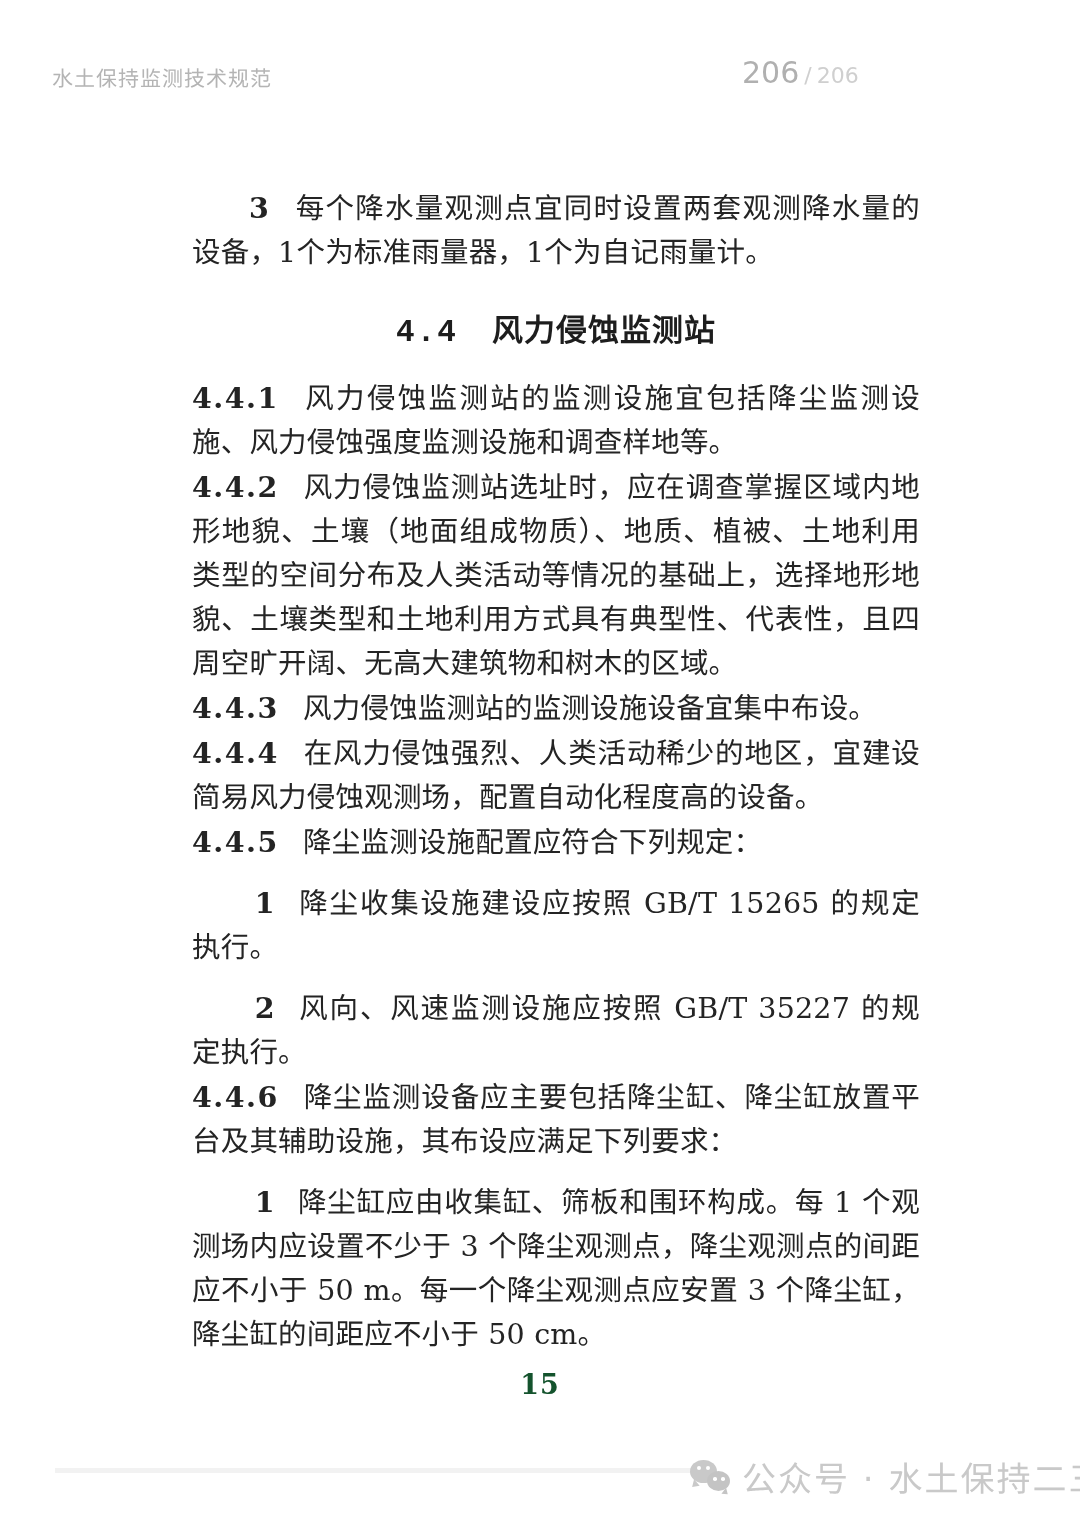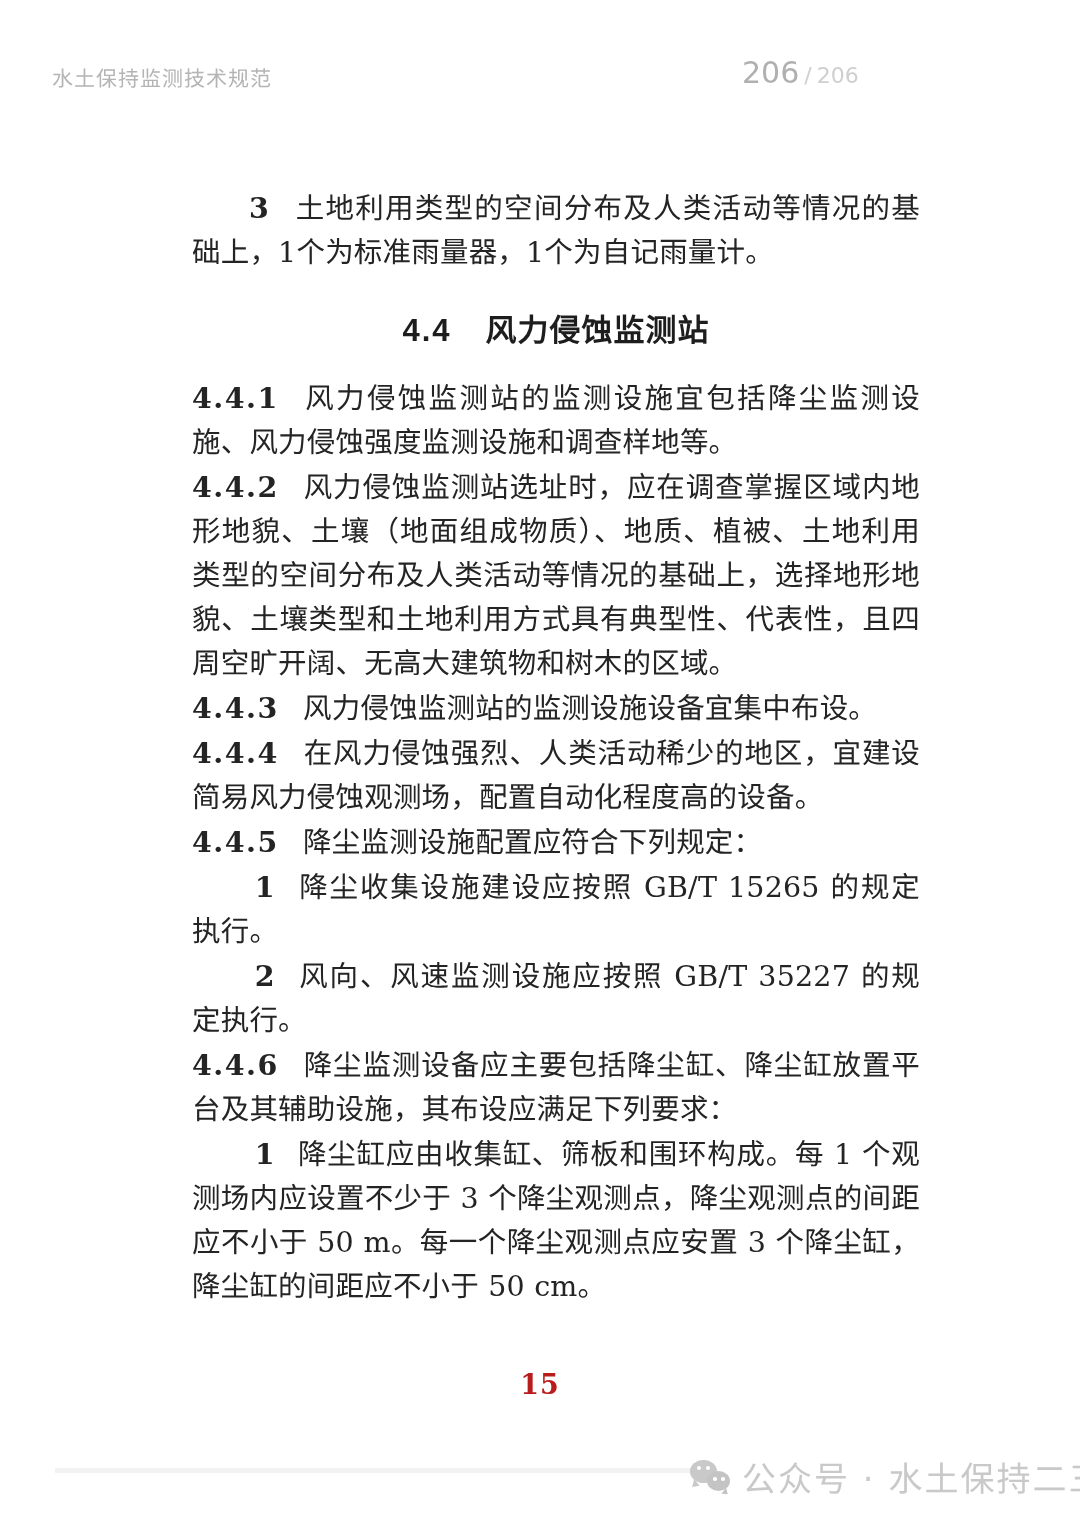--- a/index.html
+++ b/index.html
@@ -79,21 +79,21 @@
   .para {
     font-size: 28.5px;
     line-height: 44px;
     text-align: justify;
     text-justify: inter-ideograph;
     margin: 0;
     color: #242424;
     letter-spacing: 0.2px;
   }
   .para.indent-1 { text-indent: 2em; }
-  .para.indent-list { text-indent: 2.2em; }
+  .para.indent-list { text-indent: 2.2em; margin-top: 16px; }
 
   .num {
     font-weight: bold;
     font-family: "DejaVu Serif", "Liberation Serif", serif;
     letter-spacing: 1.5px;
   }
   .num::after {
     content: "";
     display: inline-block;
     width: 0.85em;
@@ -117,38 +117,38 @@
     font-size: 31px;
     font-weight: bold;
     text-align: center;
     margin: 30px 0 26px 0;
     letter-spacing: 1px;
     color: #1d1d1d;
     font-family: "DejaVu Sans", "Liberation Sans", sans-serif;
   }
   .section-heading .hnum {
     letter-spacing: 2px;
-    font-family: Liberation Sans, sans-serif;
+    font-family: Liberation Mono, monospace;
   }
   .section-heading .hnum::after {
     content: "";
     display: inline-block;
     width: 1.1em;
   }
 
   
   .page-number {
     position: absolute;
     left: 0;
     top: 1369px;
     width: 1080px;
     text-align: center;
     font-size: 27px;
     font-weight: bold;
-    color: #b91c1c;
+    color: #14532d;
     font-family: "DejaVu Serif", "Liberation Serif", serif;
     letter-spacing: 1px;
   }
   .footer-rule {
     position: absolute;
     left: 55px;
     top: 1468px;
     width: 640px;
     height: 5px;
     background: #f2f2f2;
@@ -239,21 +239,21 @@
   <div class="viewer-header">
     <div class="doc-title">水土保持监测技术规范</div>
     <div class="page-indicator">
       <span class="cur">206</span><span class="sep">/</span><span class="total">206</span>
     </div>
   </div>
 
   <div class="content">
 
     <p class="para indent-1">
-      <span class="num">3</span><span>土地利用类型的空间分布及人类活动等情况的基础上，1个为标准雨量器，1个为自记雨量计。</span>
+      <span class="num">3</span><span>每个降水量观测点宜同时设置两套观测降水量的设备，1个为标准雨量器，1个为自记雨量计。</span>
     </p>
 
 
     <h2 class="section-heading">
       <span class="hnum">4.4</span><span>风力侵蚀监测站</span>
     </h2>
 
     <p class="para">
       <span class="num">4.4.1</span><span>风力侵蚀监测站的监测设施宜包括降尘监测设施、风力侵蚀强度监测设施和调查样地等。</span>
     </p>

